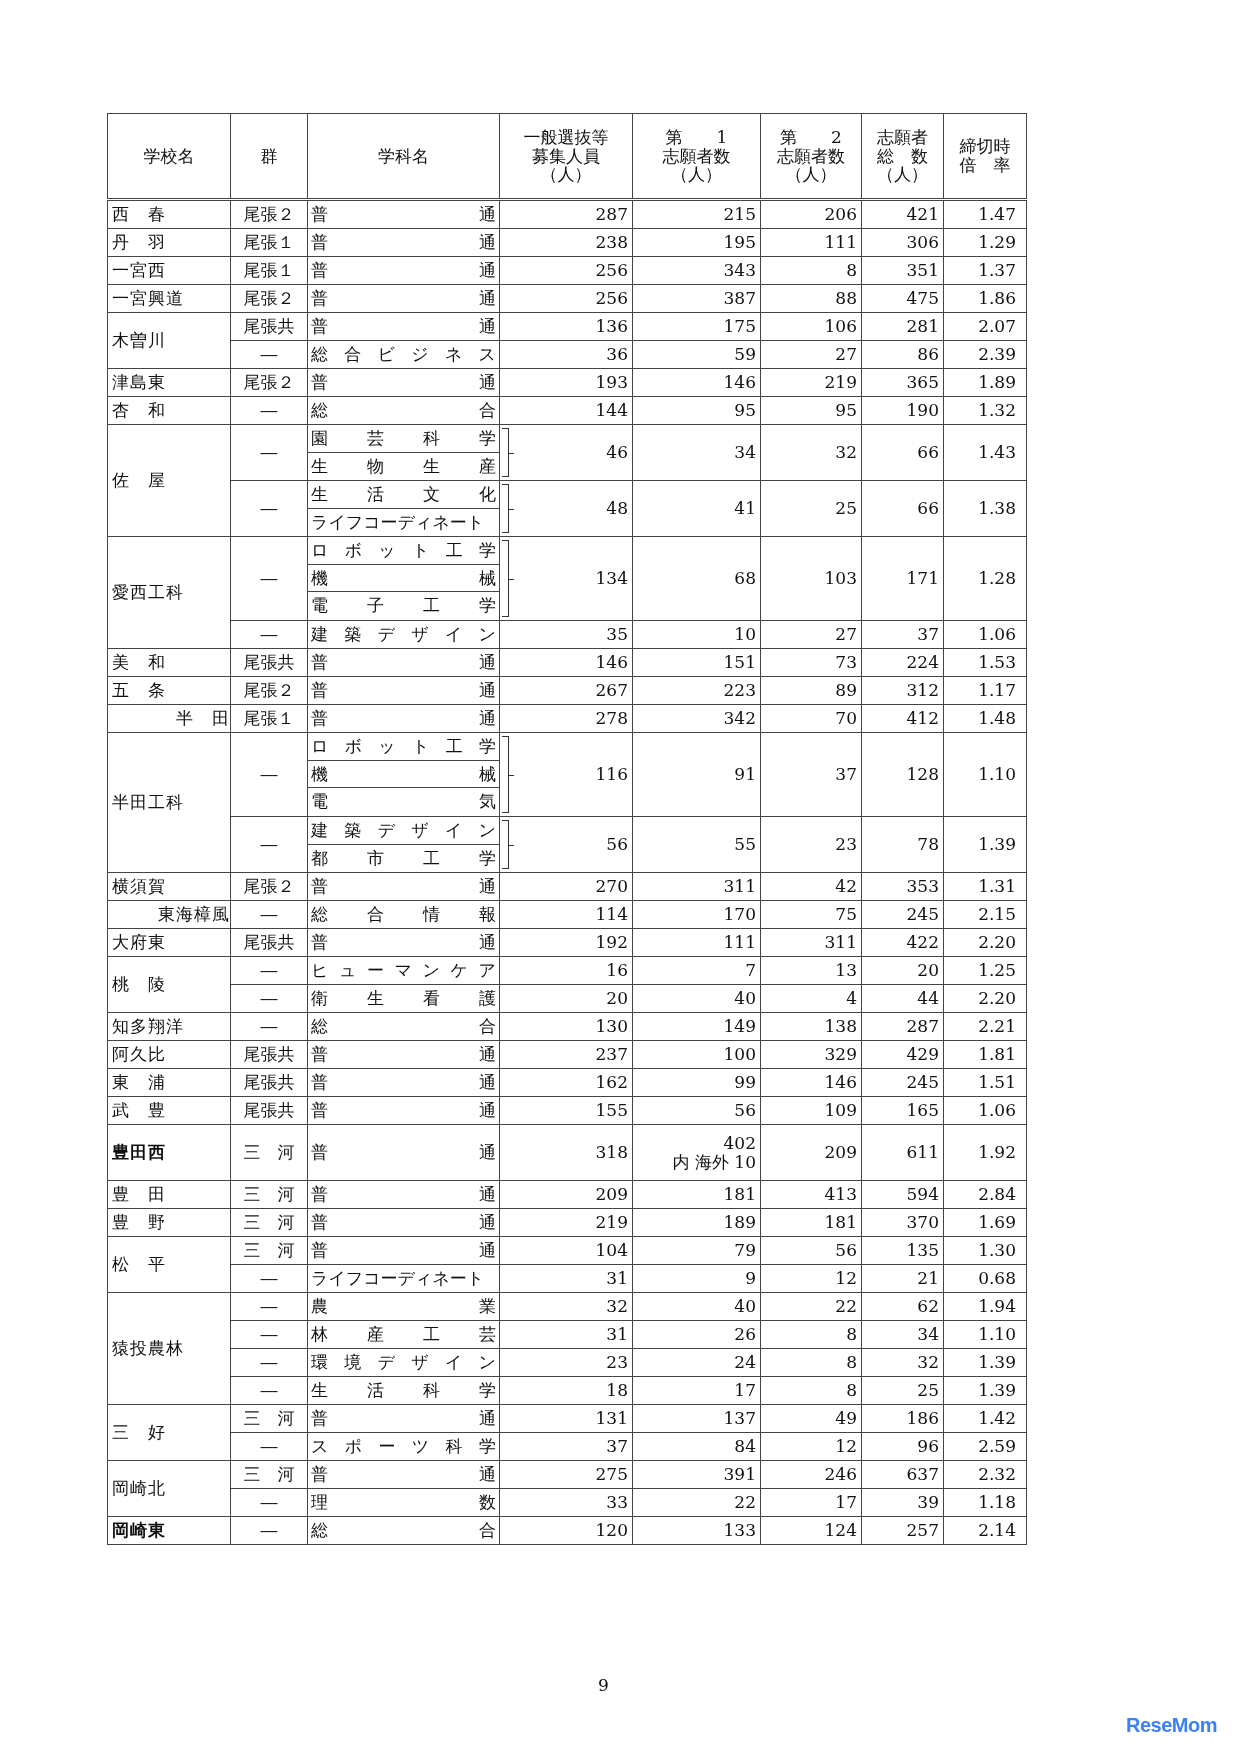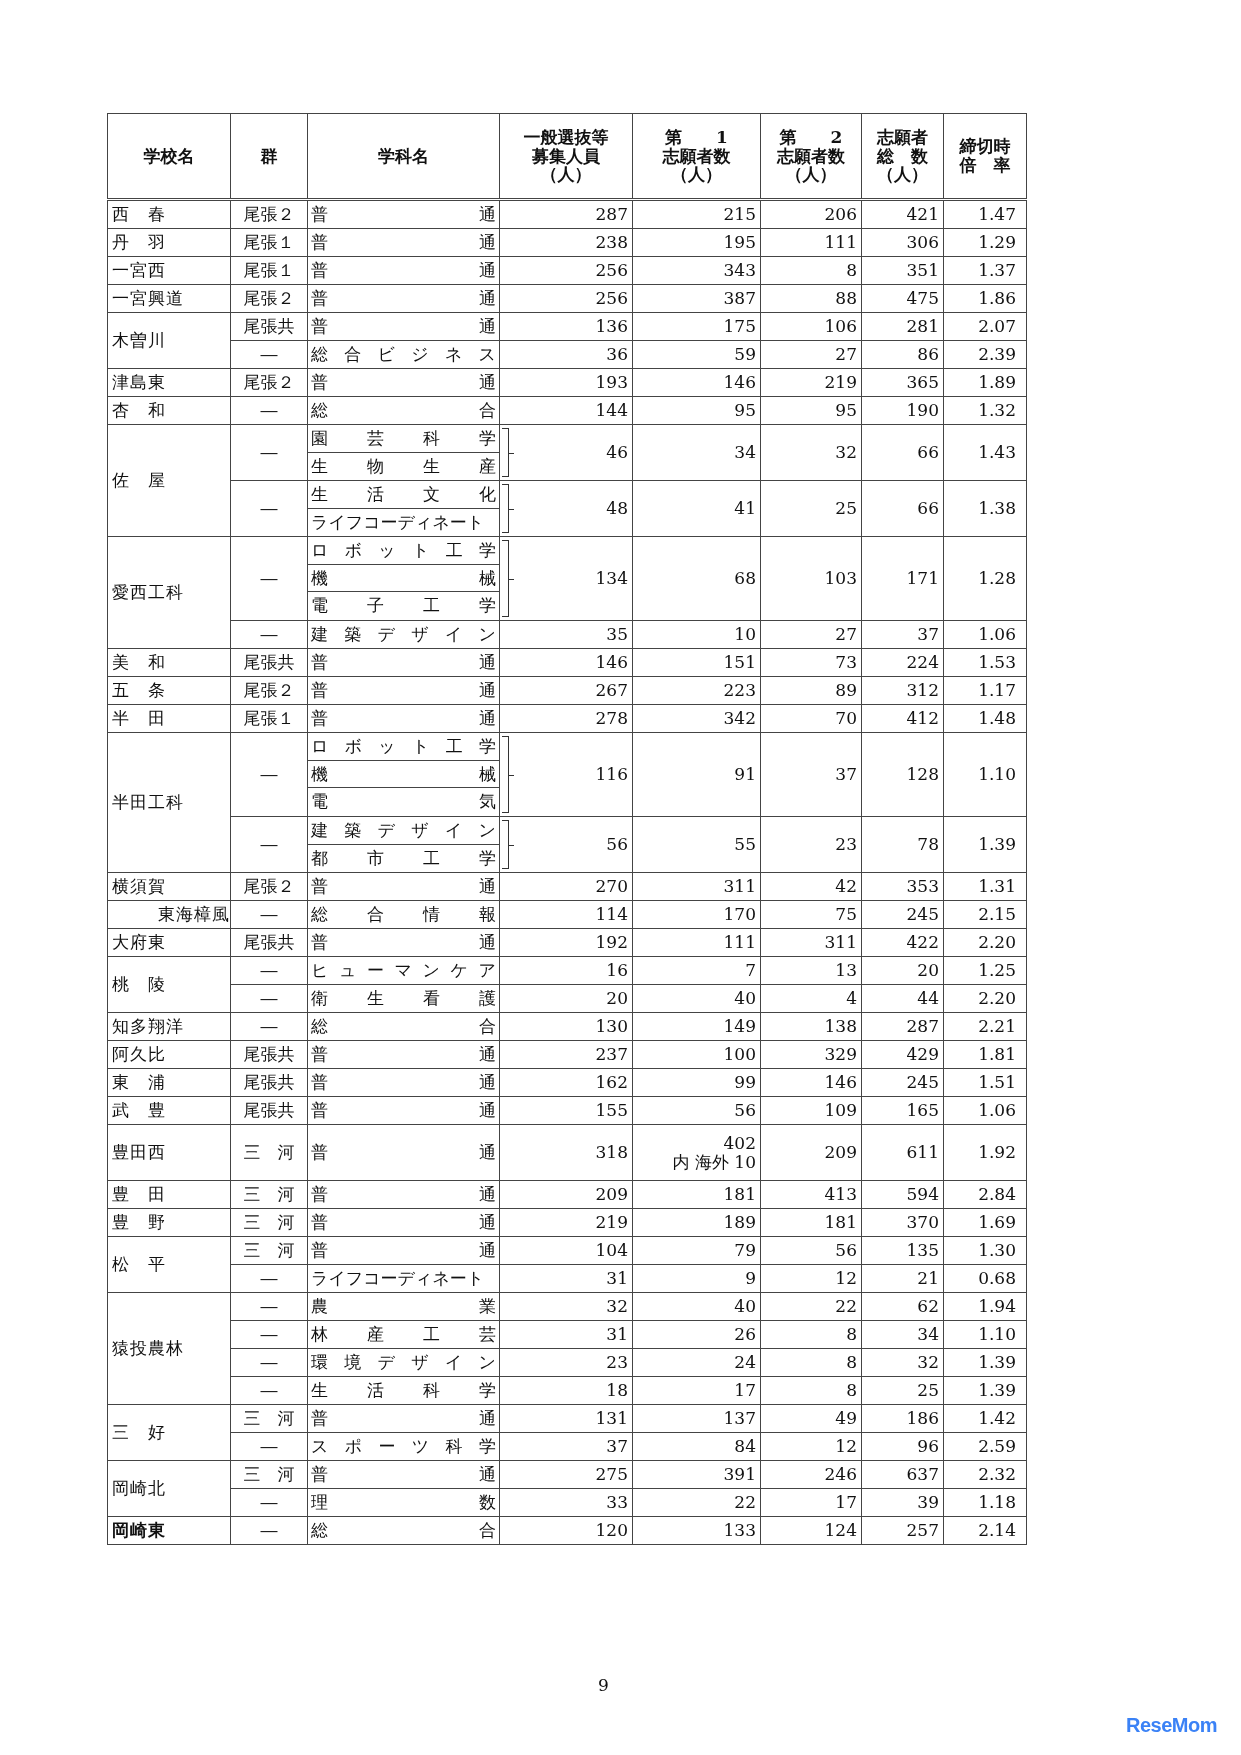--- a/index.html
+++ b/index.html
@@ -1,21 +1,21 @@
 <!DOCTYPE html>
 <html><head>
 <meta charset="utf-8">
 <style>
   html, body { margin: 0; padding: 0; background: #ffffff; }
   body { width: 1241px; height: 1755px; position: relative; overflow: hidden;
          font-family: "DejaVu Serif", "Liberation Serif", serif; color: #111; }
   #tbl { position: absolute; left: 107px; top: 113px; width: 919px;
          border-collapse: collapse; table-layout: fixed; font-size: 17px; }
   #tbl td, #tbl th { border: 1px solid #444; padding: 0; line-height: 1.1; }
-  #tbl thead th { height: 84px; font-weight: bold; font-size: 17px; vertical-align: middle; }
+  #tbl thead th { height: 84px; font-weight: normal; font-size: 17px; vertical-align: middle; }
   #tbl thead tr { border-bottom: 3px double #444; }
   #tbl tbody td { height: 27px; vertical-align: middle; }
   .c-school { padding-left: 4px !important; text-align: left; letter-spacing: 1px; }
   .c-group { text-align: center; }
   .c-num { text-align: right; padding-right: 4px !important; }
   .c-rate { text-align: right; padding-right: 10px !important; }
   .hd-jp { display: block; }
   .dept-wrap { position: relative; height: 100%; }
   .dept-line { display: flex; justify-content: space-between; padding: 0 3px; height: 27px; align-items: center; box-sizing: border-box; }
   .dept-line + .dept-line { border-top: 1px solid #444; }
@@ -480,21 +480,21 @@
           <span class="sub-note">89</span>
         </td>
         <td class="c-num">
           <span class="sub-note">312</span>
         </td>
         <td class="c-rate">
           <span class="sub-note">1.17</span>
         </td>
       </tr>
       <tr>
-        <td class="c-school" rowspan="1" style="height: 27px;">半　田</td>
+        <td class="c-school" rowspan="1" style="height: 27px; text-align: right;">半　田</td>
         <td class="c-group" style="height: 27px;">尾張１</td>
         <td>
           <div class="dept-wrap">
             <div class="dept-line">
               <span>普</span>
               <span>通</span>
             </div>
           </div>
         </td>
         <td class="c-num">
@@ -835,21 +835,21 @@
           <span class="sub-note">109</span>
         </td>
         <td class="c-num">
           <span class="sub-note">165</span>
         </td>
         <td class="c-rate">
           <span class="sub-note">1.06</span>
         </td>
       </tr>
       <tr>
-        <td class="c-school" rowspan="1" style="height: 55px;">豊田西</td>
+        <td class="c-school" rowspan="1" style="height: 55px; font-weight: bold;">豊田西</td>
         <td class="c-group" style="height: 55px;">三　河</td>
         <td>
           <div class="dept-wrap">
             <div class="dept-line" style="height: 55px;">
               <span>普</span>
               <span>通</span>
             </div>
           </div>
         </td>
         <td class="c-num">

